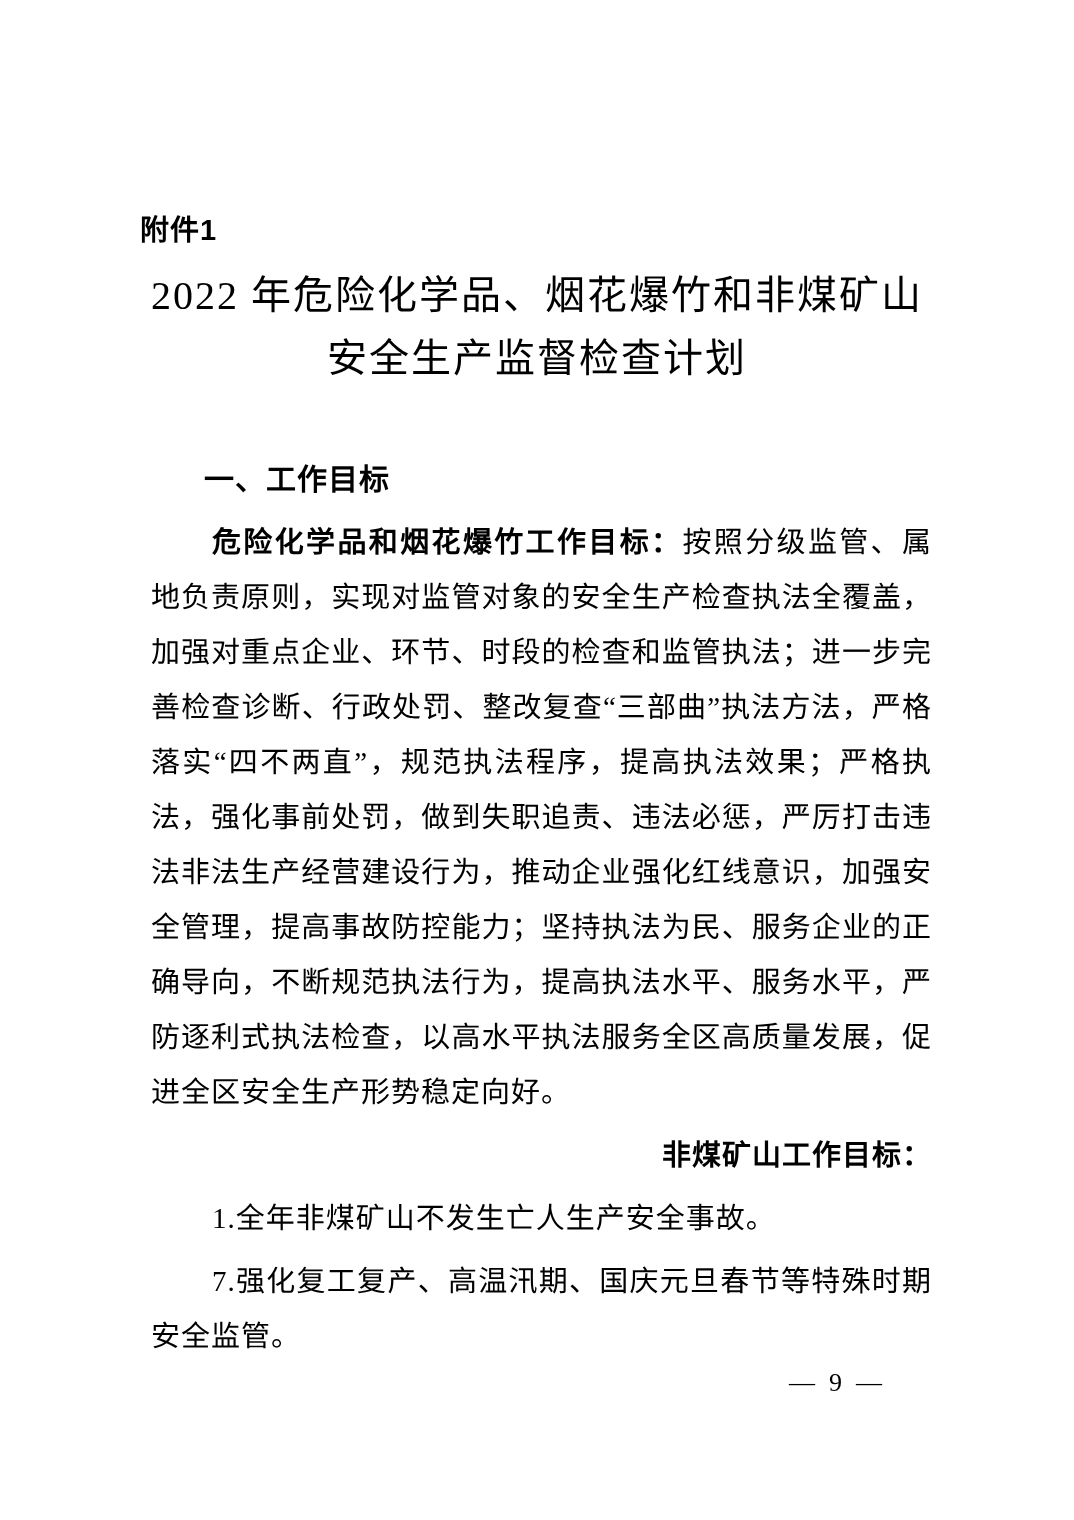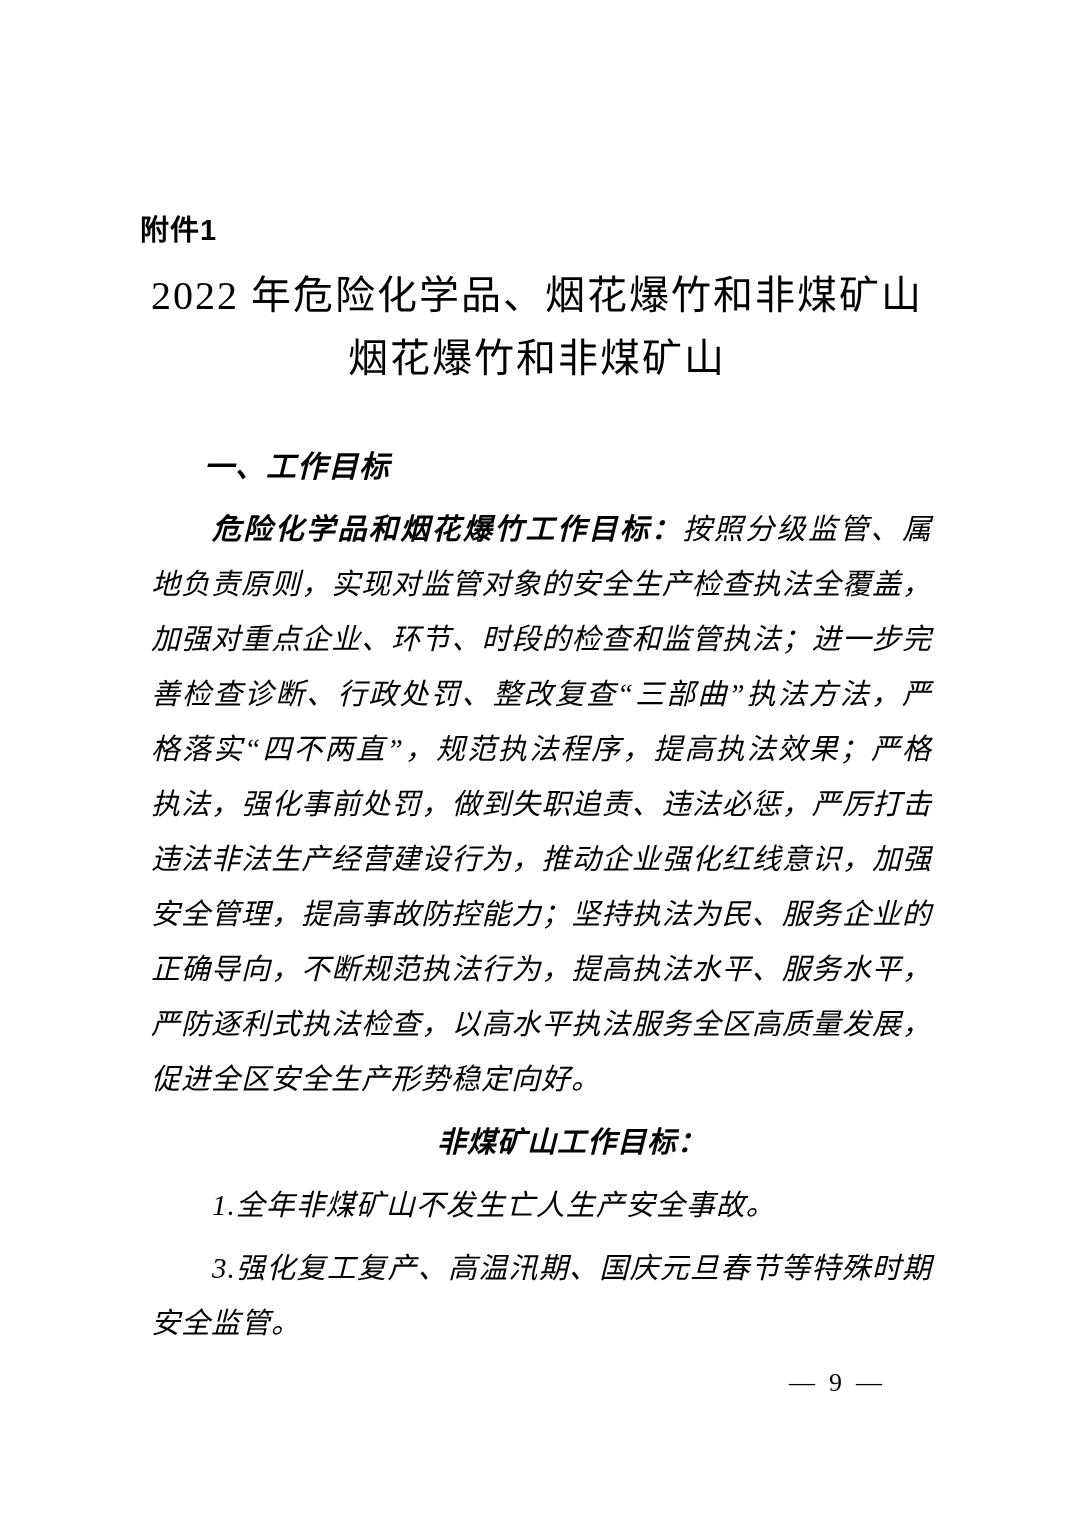--- a/index.html
+++ b/index.html
@@ -36,43 +36,42 @@
     right: 80px;
     text-align: center;
     font-weight: normal;
     font-size: 40px;
     line-height: 63px;
     letter-spacing: 2px;
     font-family: "Liberation Serif", serif;
   }
   .doc-body {
     position: absolute;
-    top: 439px;
+    top: 452px;
     left: 143px;
     width: 797px;
     font-size: 29px;
     line-height: 55px;
     letter-spacing: 1px;
-    font-style: italic;
   }
   .section-heading {
     font-family: "Liberation Sans", sans-serif;
     font-weight: bold;
     font-size: 30px;
     line-height: 55px;
     margin: 0;
     text-indent: 61px;
   }
   .doc-body p {
     margin: 8px;
     text-align: justify;
     text-indent: 61px;
   }
   .doc-body p.no-justify {
-    text-align: center;
+    text-align: right;
   }
   .lead-bold {
     font-weight: bold;
   }
   .sub-heading {
     font-weight: bold;
   }
   .page-footer {
     position: absolute;
     top: 1368px;
@@ -90,35 +89,35 @@
 </style>
 </head>
 <body>
 
 <div class="page">
 
   <div class="attachment-label">附件1</div>
 
   <div class="doc-title">
     <div>2022 年危险化学品、烟花爆竹和非煤矿山</div>
-    <div>烟花爆竹和非煤矿山</div>
+    <div>安全生产监督检查计划</div>
   </div>
 
   <div class="doc-body">
 
     <h2 class="section-heading">一、工作目标</h2>
 
     <p><span class="lead-bold">危险化学品和烟花爆竹工作目标：</span><span>按照分级监管、属地负责原则，实现对监管对象的安全生产检查执法全覆盖，加强对重点企业、环节、时段的检查和监管执法；进一步完善检查诊断、行政处罚、整改复查“三部曲”执法方法，严格落实“四不两直”，规范执法程序，提高执法效果；严格执法，强化事前处罚，做到失职追责、违法必惩，严厉打击违法非法生产经营建设行为，推动企业强化红线意识，加强安全管理，提高事故防控能力；坚持执法为民、服务企业的正确导向，不断规范执法行为，提高执法水平、服务水平，严防逐利式执法检查，以高水平执法服务全区高质量发展，促进全区安全生产形势稳定向好。</span></p>
 
     <p class="no-justify"><span class="sub-heading">非煤矿山工作目标：</span></p>
 
     <p>1.全年非煤矿山不发生亡人生产安全事故。</p>
 
 
-    <p>3.强化复工复产、高温汛期、国庆元旦春节等特殊时期安全监管。</p>
+    <p>7.强化复工复产、高温汛期、国庆元旦春节等特殊时期安全监管。</p>
 
   </div>
 
   <div class="page-footer">
     <span class="dash">—</span><span>9</span><span class="dash">—</span>
   </div>
 
 </div>
 
 </body></html>

